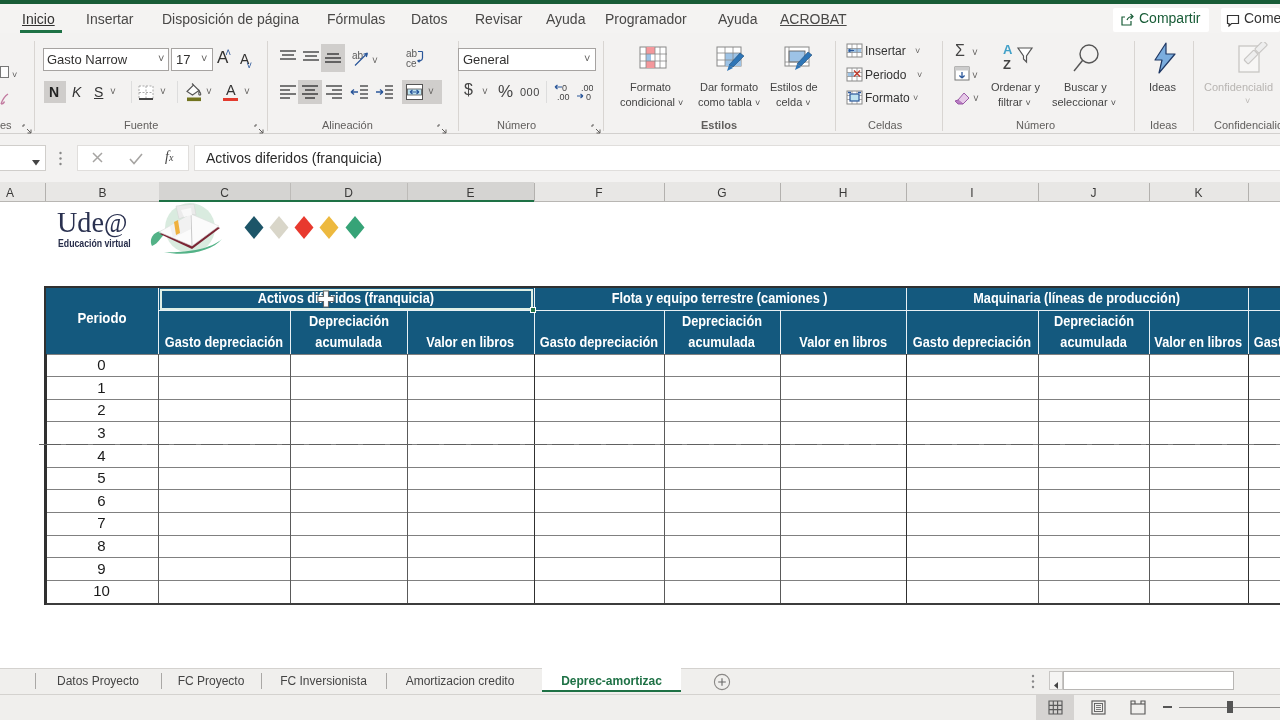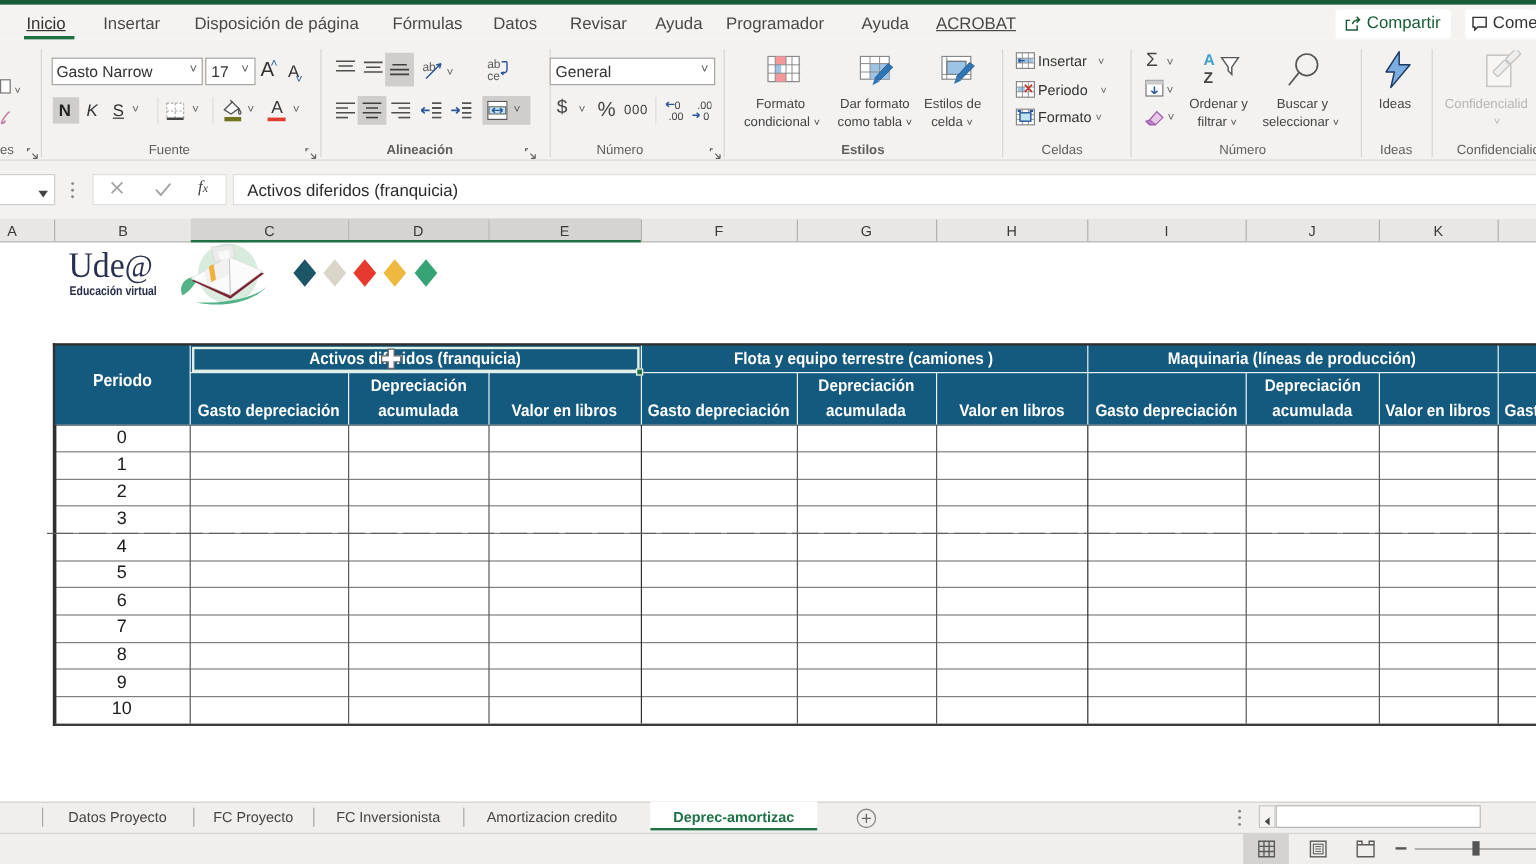--- a/index.html
+++ b/index.html
@@ -154,21 +154,21 @@
         <path d="M10 1 H18 M10 5 H18 M10 9 H18 M10 13 H18" stroke="#555" stroke-width="1.5"></path>
         <path d="M1 7 H8 M8 7 l-3 -2.5 M8 7 l-3 2.5" stroke="#2b579a" stroke-width="1.3" fill="none"></path>
       </svg></div>
   <div class="ab" style="left:402px;top:80px;width:40px;height:24px;background:#d0cecc;"></div>
   <div class="ab" style="left:406px;top:84px;"><svg width="17" height="16" viewBox="0 0 17 16">
         <rect x="0.5" y="0.5" width="16" height="15" fill="#fff" stroke="#555"></rect>
         <rect x="1.5" y="5" width="14" height="6" fill="#bfe3f0" stroke="#555" stroke-width="0.8"></rect>
         <path d="M4 8 H13 M4 8 l2.5 -2 M4 8 l2.5 2 M13 8 l-2.5 -2 M13 8 l-2.5 2" stroke="#2b579a" stroke-width="1.2" fill="none"></path>
       </svg></div>
   <div class="ab" style="left:428px;top:86px;font-size:10px;color:#605e5c;">˅</div>
-  <div class="ab glabel" style="left:322px;top:119px;font-weight:bold;">Alineación</div>
+  <div class="ab glabel" style="left:322px;top:119px;">Alineación</div>
   <div class="ab" style="left:437px;top:120px;"><svg width="10" height="10" viewBox="0 0 10 10">
         <path d="M1 3 V1 H3 M9 9 L5 5 M9 9 V5.5 M9 9 H5.5" stroke="#605e5c" stroke-width="1" fill="none"></path>
       </svg></div>
 
   <div class="combo" style="left:458px;top:48px;width:138px;height:23px;"></div>
   <div class="ab" style="left:463px;top:52px;font-size:13px;color:#323130;">General</div>
   <div class="ab" style="left:584px;top:52px;font-size:11px;color:#605e5c;">˅</div>
   <div class="ab" style="left:464px;top:81px;font-size:16px;color:#444;">$</div>
   <div class="ab" style="left:482px;top:86px;font-size:10px;color:#605e5c;">˅</div>
   <div class="ab" style="left:498px;top:82px;font-size:17px;color:#444;">%</div>

